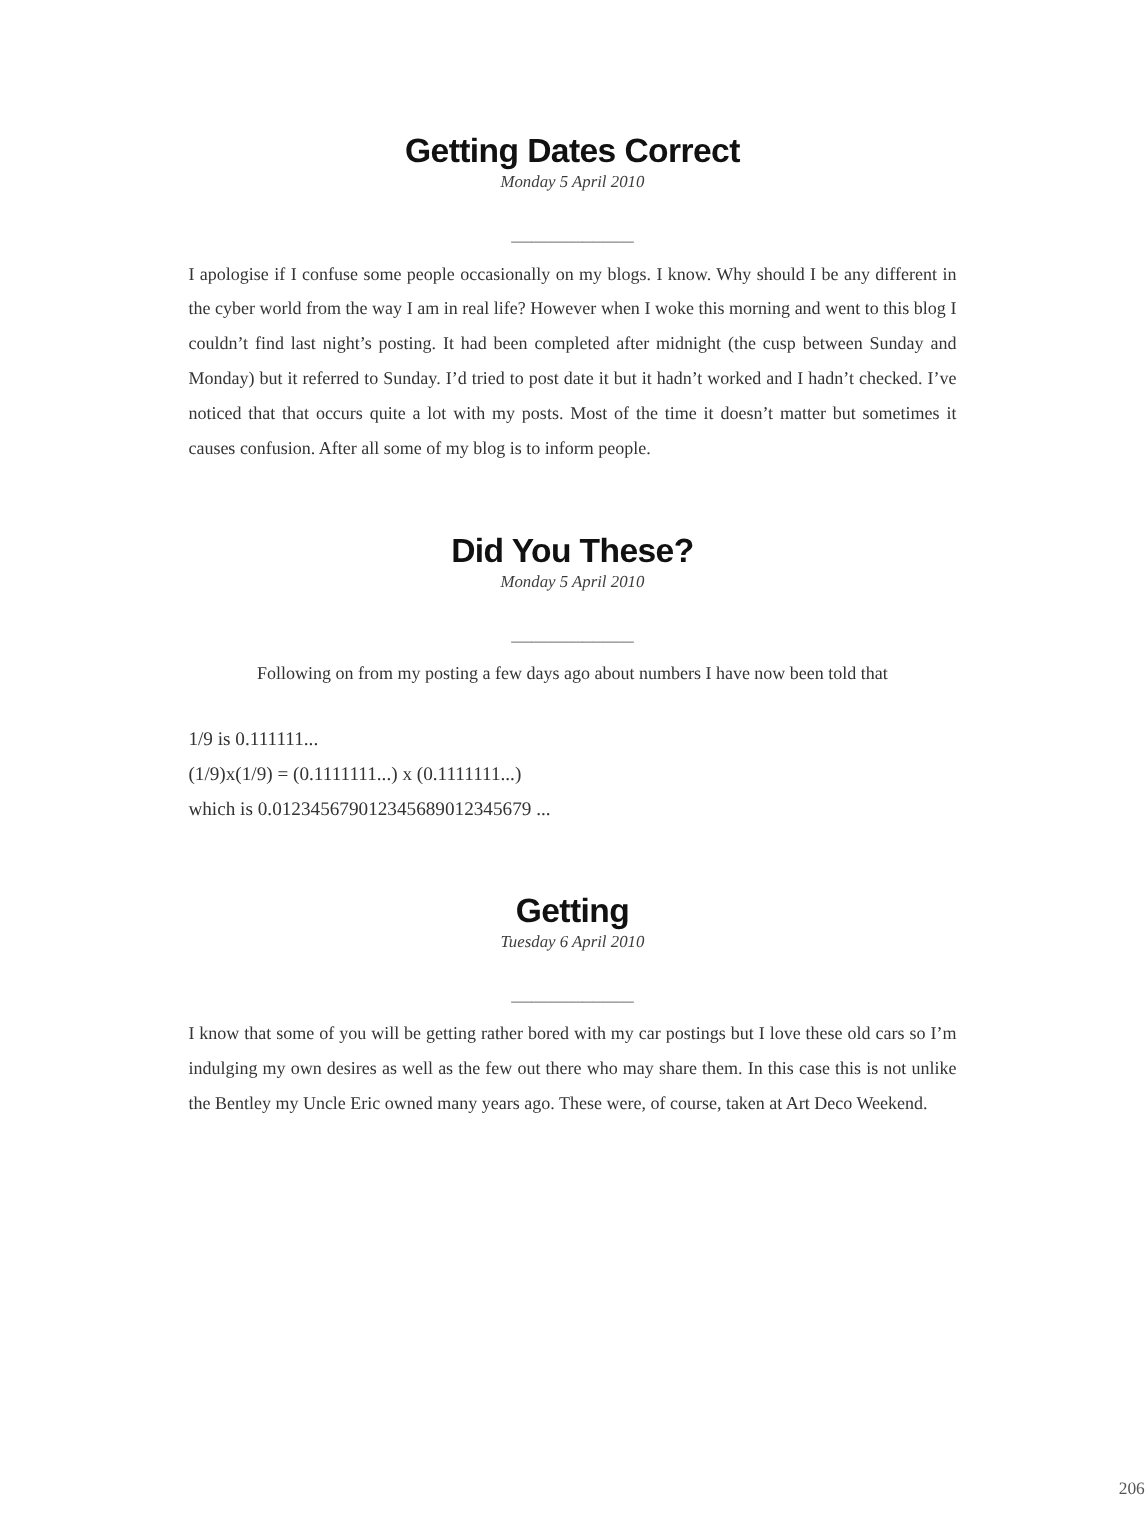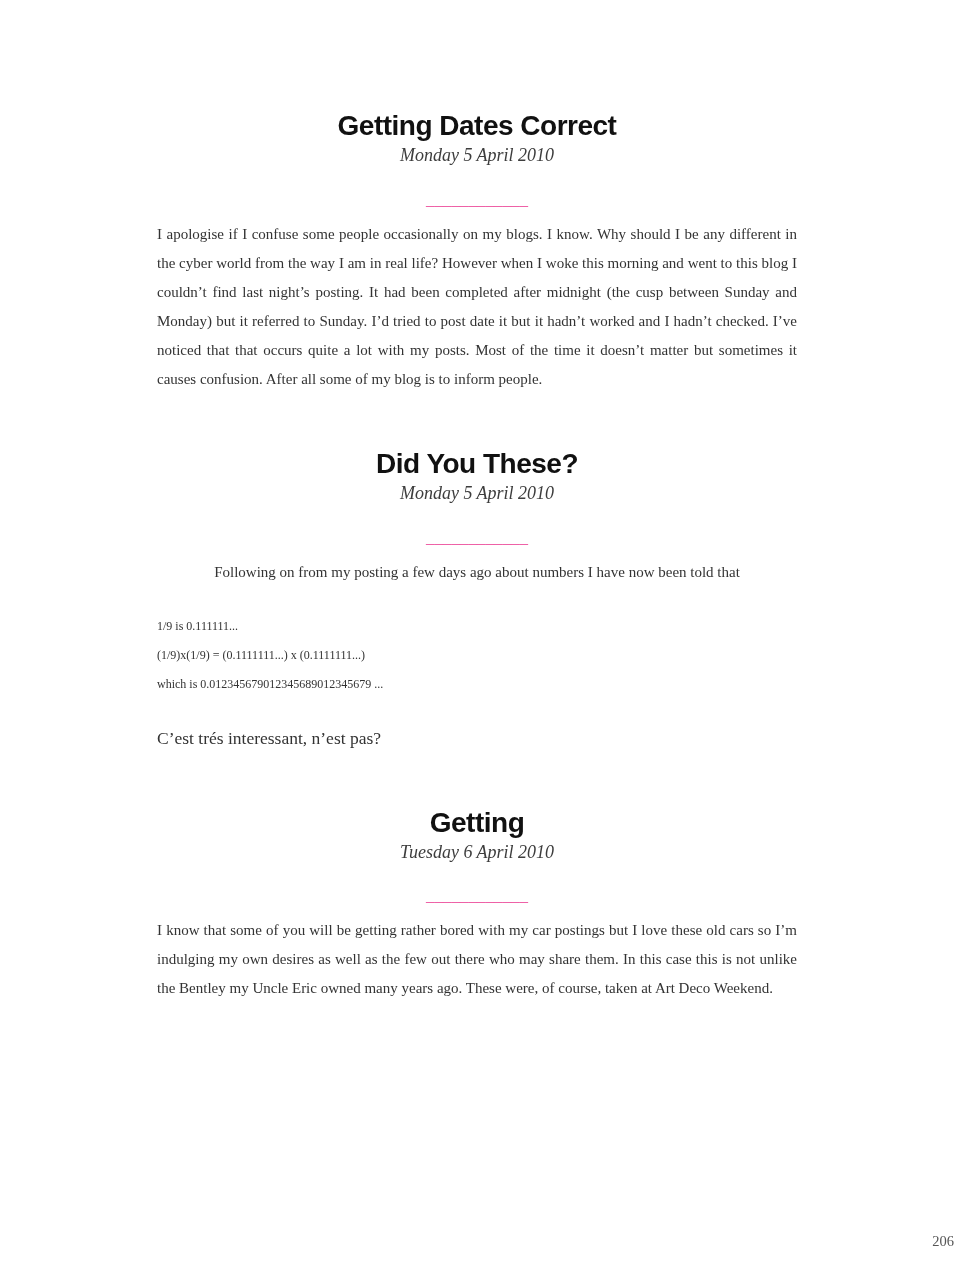--- a/index.html
+++ b/index.html
@@ -28,44 +28,44 @@
     font-size: 28px;
     line-height: 1.15;
     text-align: center;
     color: #111111;
     letter-spacing: -0.5px;
     margin: 0;
   }
   .post-date {
     text-align: center;
     font-style: italic;
-    font-size: 18px;
+    font-size: 14px;
     color: #3d3d3d;
     margin-top: 3px;
     line-height: 1.2;
   }
   .divider {
     text-align: center;
     font-size: 17px;
     line-height: 17px;
-    color: #ec4899;
+    color: #737373;
     margin-top: 24px;
     letter-spacing: 0px;
     user-select: none;
   }
   .para {
     font-size: 15px;
     line-height: 29px;
     text-align: justify;
     margin: 12px 0 0 0;
   }
   .para.no-justify { text-align: center; }
   .math-block {
     margin-top: 25px;
-    font-size: 12px;
+    font-size: 16px;
     line-height: 29px;
   }
   .math-line { white-space: nowrap; }
   .outro-line {
     margin-top: 25px;
     font-size: 17.5px;
     line-height: 29px;
   }
   .page-number {
     position: absolute;
@@ -92,21 +92,20 @@
   <section class="post">
     <h1 class="post-title">Did You These?</h1>
     <div class="post-date">Monday 5 April 2010</div>
     <div class="divider">____________</div>
     <p class="para no-justify">Following on from my posting a few days ago about numbers I have now been told that</p>
     <div class="math-block">
       <div class="math-line">1/9 is 0.111111...</div>
       <div class="math-line">(1/9)x(1/9) = (0.1111111...) x (0.1111111...)</div>
       <div class="math-line">which is 0.012345679012345689012345679 ...</div>
     </div>
-    <div class="outro-line">C’est trés interessant, n’est pas?</div>
   </section>
 
   <section class="post">
     <h1 class="post-title">Getting</h1>
     <div class="post-date">Tuesday 6 April 2010</div>
     <div class="divider">____________</div>
     <p class="para">I know that some of you will be getting rather bored with my car postings but I love these old cars so I’m indulging my own desires as well as the few out there who may share them.  In this case this is not unlike the Bentley my Uncle Eric owned many years ago.  These were, of course, taken at Art Deco Weekend.</p>
   </section>
 
 </div>

